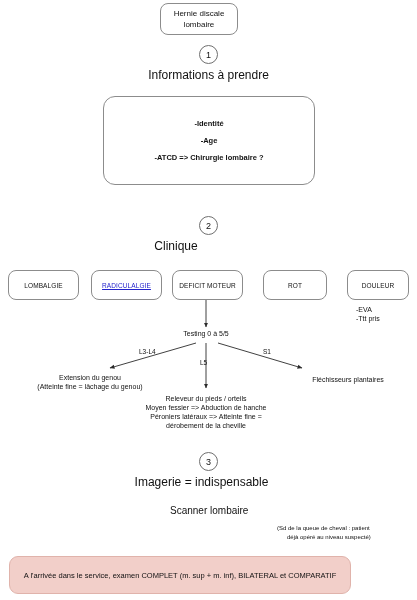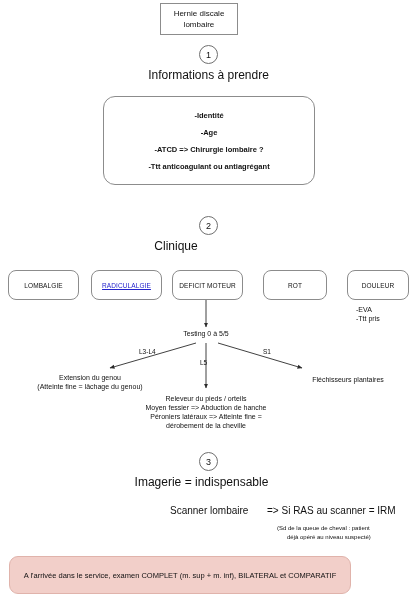--- a/index.html
+++ b/index.html
@@ -25,21 +25,21 @@
   
   .box {
     box-sizing: border-box;
     border: 1px solid #8c8c8c;
     background: #ffffff;
     display: flex;
     align-items: center;
     justify-content: center;
     text-align: center;
   }
-  .box.sharp { border-radius: 0; }
+  .box.sharp { border-radius: 8px; }
   .box.round { border-radius: 8px; }
 
   
   #title-box {
     left: 160px; top: 3px; width: 78px; height: 32px;
     font-size: 8px;
     line-height: 11px;
   }
 
   
@@ -160,21 +160,20 @@
     </div>
   </div>
 
   <div class="abs step-circle" style="left:199px; top:45px;">1</div>
   <div class="abs section-heading" style="left:0; top:68px; width:417px;">Informations à prendre</div>
 
   <div class="abs" id="info-panel">
     <div class="info-line">-Identité</div>
     <div class="info-line">-Age</div>
     <div class="info-line">-ATCD =&gt; Chirurgie lombaire ?</div>
-    <div class="info-line">-Ttt anticoagulant ou antiagrégant</div>
   </div>
 
   <div class="abs step-circle" style="left:199px; top:216px;">2</div>
   <div class="abs section-heading" style="left:0; top:239px; width:352px;">Clinique</div>
 
   <div class="abs box round clin-box" style="left:8px; top:270px; width:71px;">
     <span>LOMBALGIE</span>
   </div>
 
   <div class="abs box round clin-box" style="left:91px; top:270px; width:71px;">
@@ -209,21 +208,20 @@
 
   <div class="abs txt txt-c" style="left:116px; top:394px; width:180px;">Releveur du pieds / orteils</div>
   <div class="abs txt txt-c" style="left:116px; top:403px; width:180px;">Moyen fessier =&gt; Abduction de hanche</div>
   <div class="abs txt txt-c" style="left:116px; top:412px; width:180px;">Péroniers latéraux =&gt; Atteinte fine =</div>
   <div class="abs txt txt-c" style="left:116px; top:421px; width:180px;">dérobement de la cheville</div>
 
   <div class="abs step-circle" style="left:199px; top:452px;">3</div>
   <div class="abs section-heading" style="left:0; top:475px; width:403px;">Imagerie = indispensable</div>
 
   <div class="abs txt-9" style="left:170px; top:505px;">Scanner lombaire</div>
-  <div class="abs txt-9" style="left:267px; top:505px;">=&gt; Si RAS au scanner = IRM</div>
   <div class="abs txt-sm" style="left:277px; top:524px;">(Sd de la queue de cheval : patient</div>
   <div class="abs txt-sm" style="left:287px; top:533px;">déjà opéré au niveau suspecté)</div>
 
   <div class="abs" id="bottom-banner">
     <span class="banner-text">A l'arrivée dans le service, examen COMPLET (m. sup + m. inf),  BILATERAL et COMPARATIF</span>
   </div>
 
 </div>
 
 </body></html>

